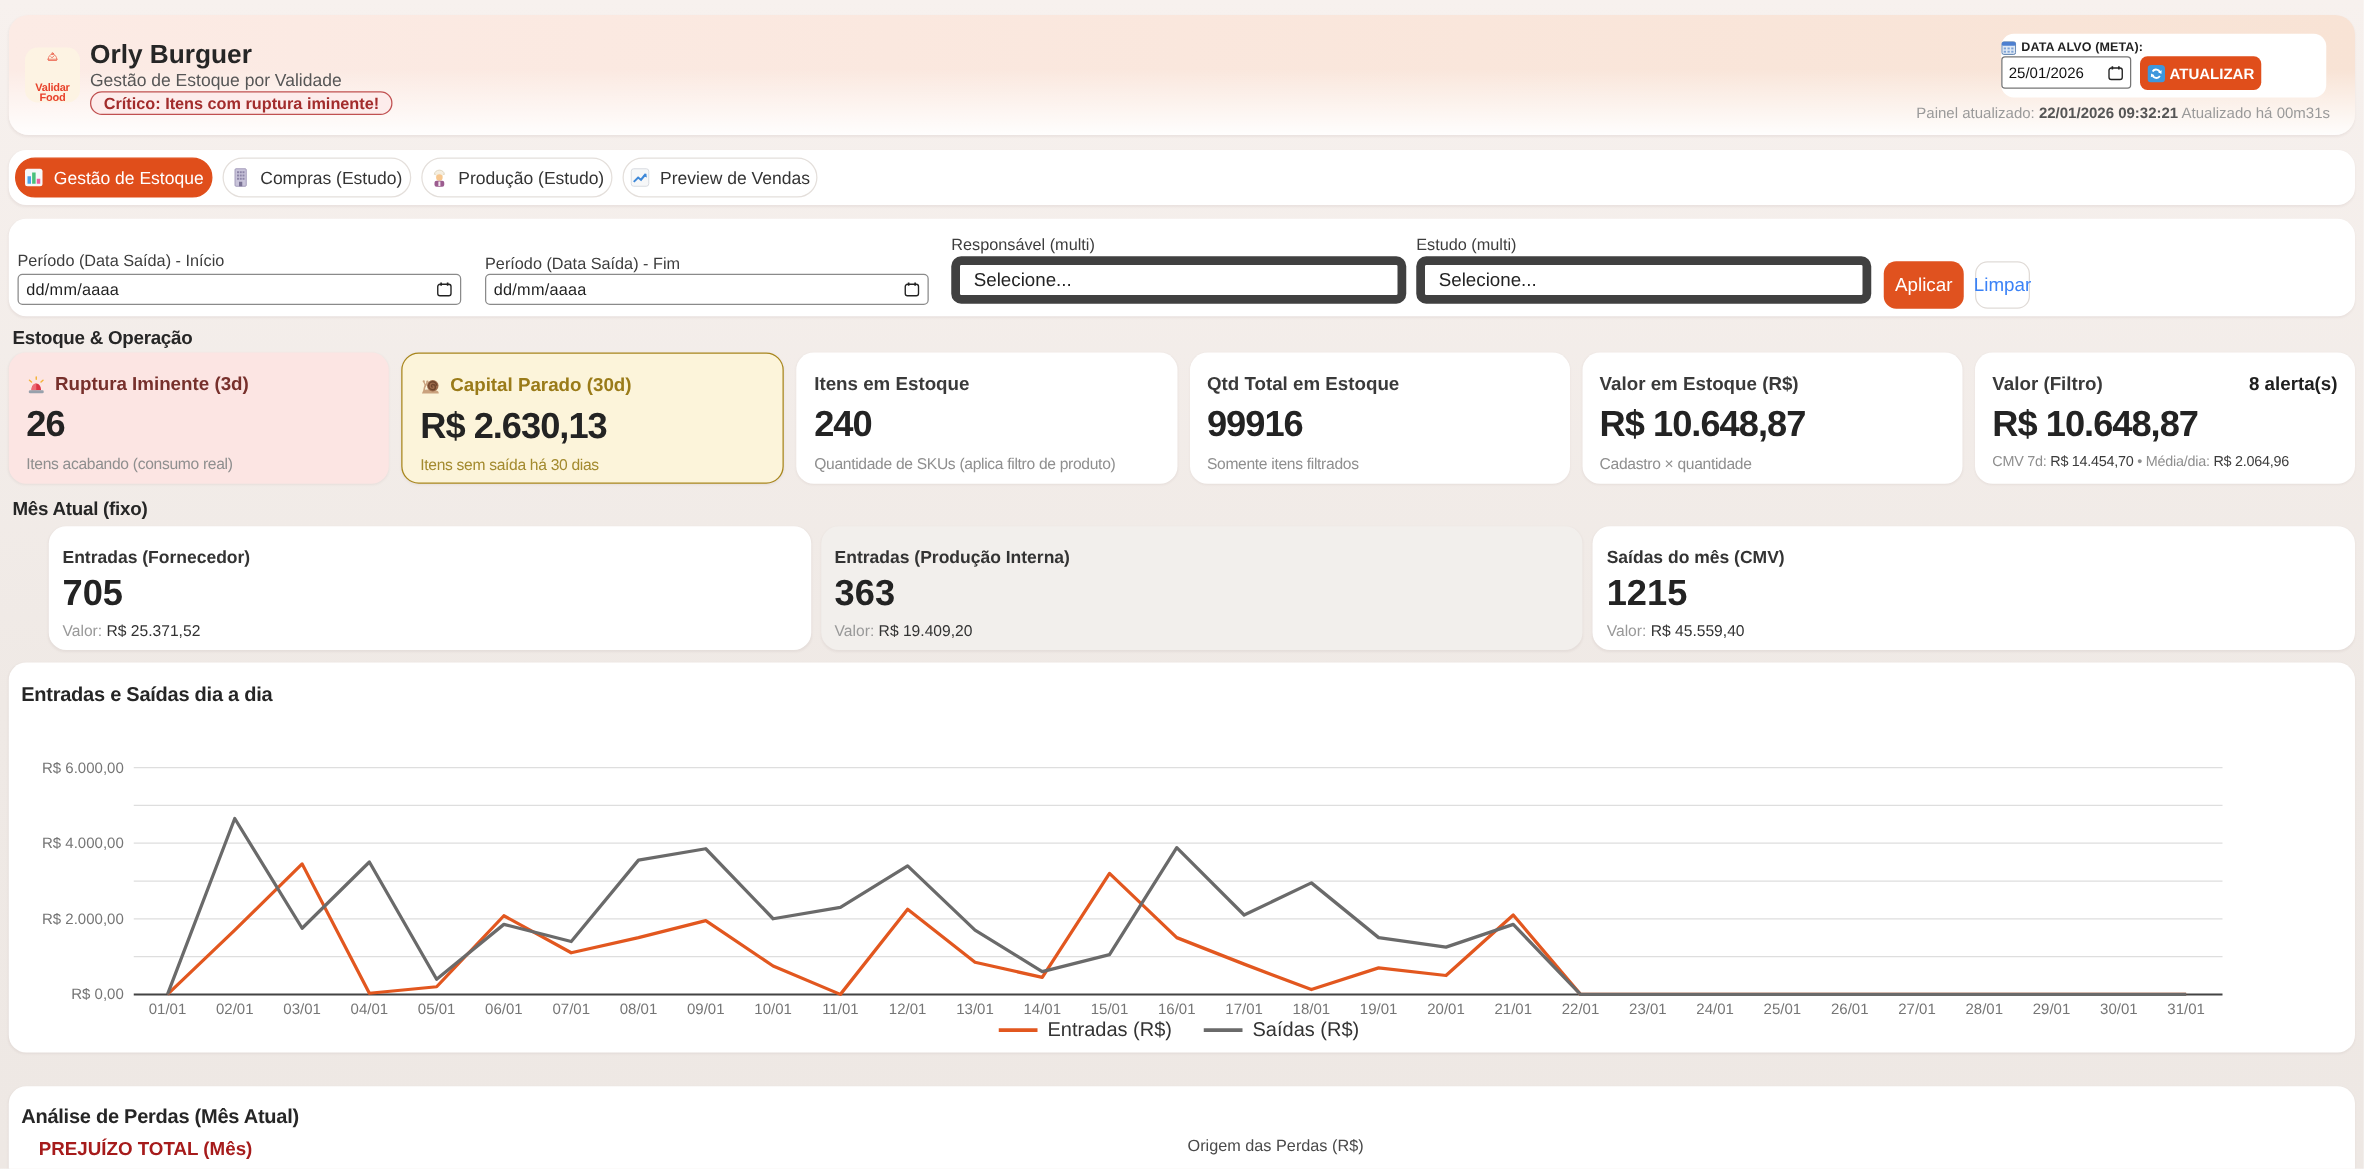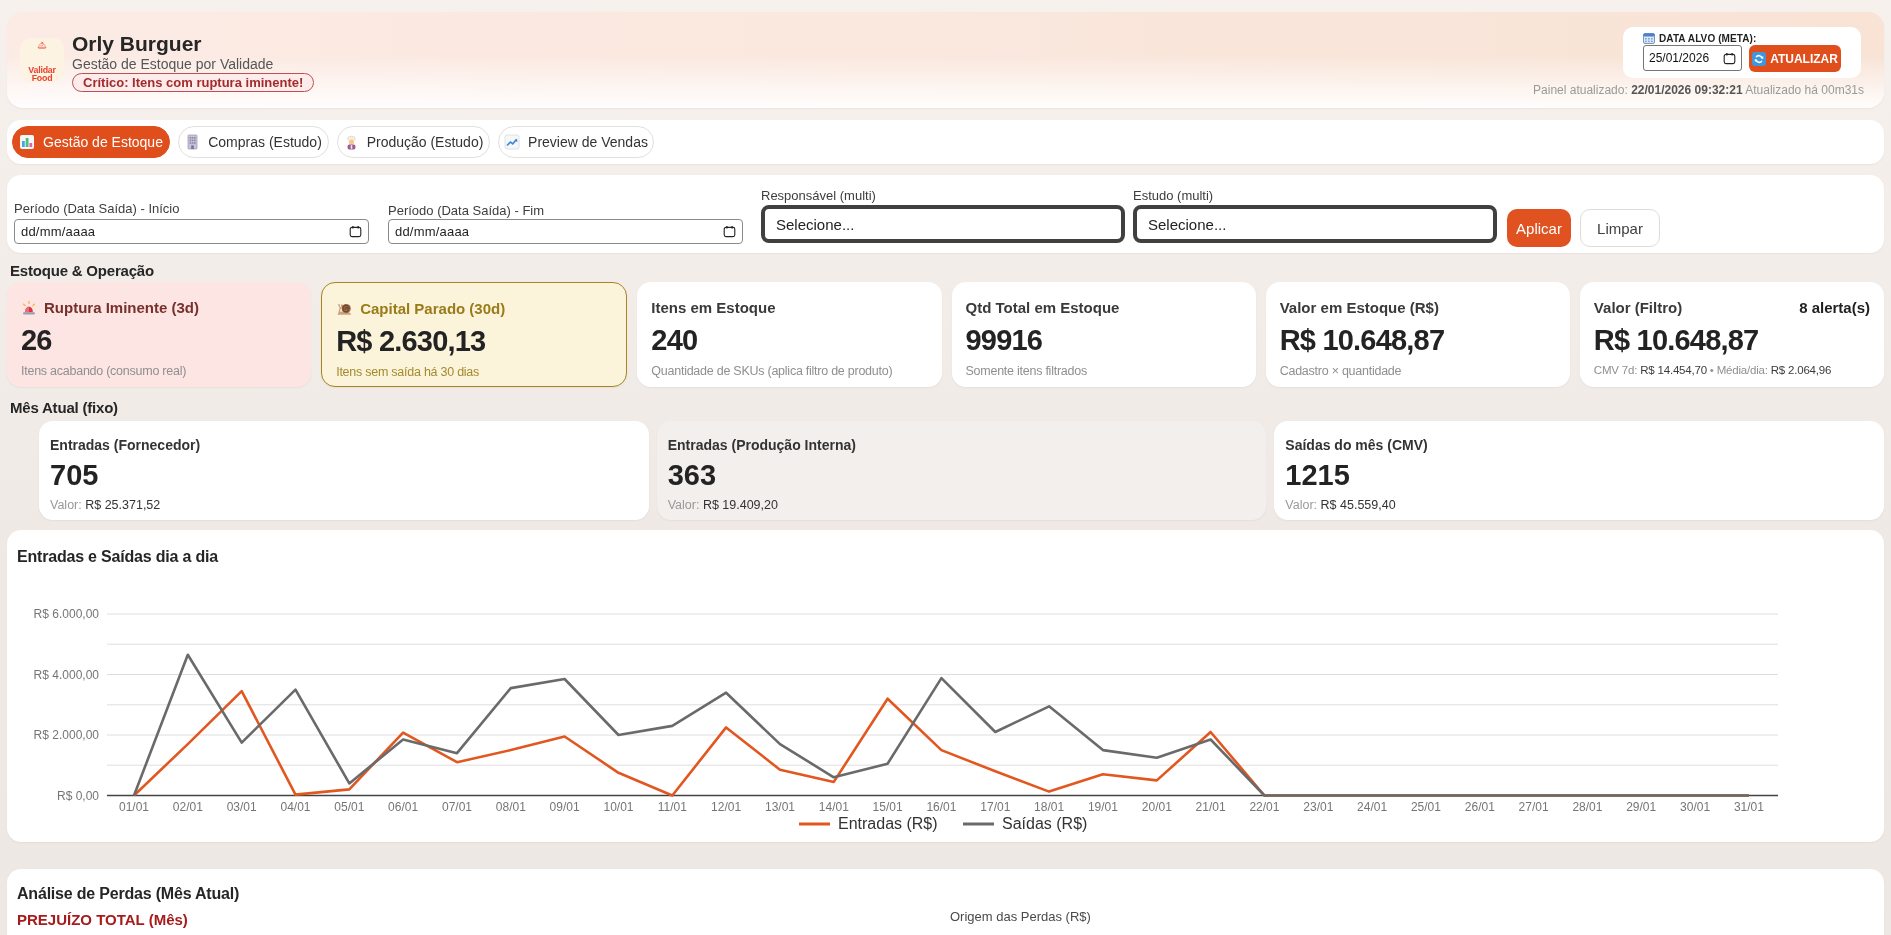--- a/index.html
+++ b/index.html
@@ -8,40 +8,40 @@
 body{font-family:"Liberation Sans",sans-serif;background:linear-gradient(180deg,#f7f1ee 0%,#efe9e5 60%,#eee8e4 100%);color:#222;}
 .page{width:1891px;padding:12px 7px 0 7px;}
 .card{background:#fff;border-radius:14px;box-shadow:0 1px 2px rgba(60,40,30,.06);}
 
 .header{height:96px;border-radius:16px;background:linear-gradient(to bottom,rgba(255,255,255,0) 45%,rgba(255,255,255,.95) 100%),linear-gradient(to right,#fcebe5,#f8e3d5);box-shadow:0 1px 2px rgba(60,40,30,.06);position:relative;}
 .logo{position:absolute;left:13px;top:26px;width:44px;height:44px;border-radius:10px;background:#fdf3e3;display:flex;flex-direction:column;align-items:center;justify-content:space-between;padding-top:3px;gap:16px;}
 .logotxt{color:#e8432c;font-weight:bold;font-size:8.8px;line-height:8px;text-align:center;margin-top:0px;letter-spacing:-.2px;}
 .htitle{position:absolute;left:65px;top:20px;font-size:21px;font-weight:bold;color:#262626;}
 .hsub{position:absolute;left:65px;top:44px;font-size:14px;color:#565656;}
 .hbadge{position:absolute;left:65px;top:61px;height:19px;line-height:17px;padding:0 10px;border:1px solid #c05050;border-radius:999px;background:#fdeceb;color:#a22c2c;font-weight:bold;font-size:13px;}
-.targetbox{position:absolute;right:23px;top:15px;width:238px;height:51px;background:#fff;border-radius:10px;padding:5px 20px;}
+.targetbox{position:absolute;right:23px;top:15px;width:260px;height:51px;background:#fff;border-radius:10px;padding:5px 0;}
 .tlabel{display:flex;align-items:center;gap:4px;font-size:10px;font-weight:bold;color:#1f1f1f;letter-spacing:.1px;}
 .trow{display:flex;gap:7px;margin-top:1px;}
 .tdate{width:104px;height:26px;border:1px solid #767676;border-radius:3px;background:#fff;display:flex;align-items:center;padding:0 5px;font-size:12px;color:#111;}
 .tdate .sp{flex:1;}
 .tbtn{width:97px;height:27px;background:#e04e1b;border-radius:6px;display:flex;align-items:center;justify-content:center;gap:4px;color:#fff;font-weight:bold;font-size:12px;}
 .hupd{position:absolute;right:20px;top:71px;font-size:12px;color:#9a9a9a;}
 .hupd b{color:#555;}
 
 .tabs{margin-top:12px;height:44px;border-radius:14px;padding:6px 5px;display:flex;gap:8px;}
 .tab{height:32px;border-radius:999px;border:1px solid #e4dfdb;display:flex;align-items:center;justify-content:center;gap:8px;font-size:14px;color:#333;background:#fff;}
 .tab.active{background:#e04e1b;border-color:#e04e1b;color:#fff;}
 
 .filters{margin-top:11px;height:78px;border-radius:14px;position:relative;}
 .flabel{font-size:13px;color:#3d3d3d;}
 .finput{border:1px solid #8a8a8a;border-radius:4px;background:#fff;height:25px;display:flex;align-items:center;padding:0 6px;font-size:13px;color:#1f1f1f;}
-.fselect{border:4px solid #404040;border-radius:8px;background:#fff;height:38px;display:flex;align-items:center;padding:0 11px;font-size:15px;color:#222;}
+.fselect{border:7px solid #404040;border-radius:8px;background:#fff;height:38px;display:flex;align-items:center;padding:0 11px;font-size:15px;color:#222;}
 .fbtn{height:38px;border-radius:10px;display:flex;align-items:center;justify-content:center;font-size:15px;}
 .aplicar{background:#e0521f;color:#fff;width:64px;}
-.limpar{background:#fff;border:1px solid #e0dbd7;color:#404040;width:80px;}
+.limpar{background:#fff;border:1px solid #e0dbd7;color:#3b82f6;width:44px;}
 .fpos{position:absolute;}
 
 .sect{font-size:15px;letter-spacing:-.2px;line-height:12px;font-weight:bold;color:#262626;margin:12px 0 5px 3px;}
 
 .statrow{display:flex;gap:10px;}
 .stat{flex:1;min-width:0;height:105px;border-radius:14px;background:#fff;box-shadow:0 1px 2px rgba(60,40,30,.06);padding:17px 14px 0 14px;position:relative;}
 .stat .t{display:flex;align-items:center;gap:7px;font-size:15px;font-weight:bold;color:#3a3a3a;}
 .stat .n{font-size:29px;font-weight:bold;color:#232323;margin-top:8px;letter-spacing:-.8px;}
 .stat .s{font-size:12.5px;letter-spacing:-.25px;color:#8f8f8f;margin-top:7px;white-space:nowrap;}
 .stat.pink{background:#fce5e3;}
@@ -60,21 +60,21 @@
 .mes .t{font-size:14px;font-weight:bold;color:#333;}
 .mes .n{font-size:29px;font-weight:bold;color:#232323;margin-top:6px;}
 .mes .v{font-size:12.5px;color:#999;margin-top:6px;}
 .mes .v b{color:#333;font-weight:normal;}
 
 .chartcard{margin-top:10px;height:312px;border-radius:14px;position:relative;}
 .chartcard .t{position:absolute;left:10px;top:18px;letter-spacing:-.2px;font-size:16px;font-weight:bold;color:#262626;}
 
 .losscard{margin-top:27px;height:80px;border-radius:14px 14px 0 0;position:relative;}
 .losscard .t{position:absolute;left:10px;top:16px;letter-spacing:-.2px;font-size:16px;font-weight:bold;color:#262626;}
-.losscard .p{position:absolute;left:10px;top:42px;font-size:15px;font-weight:bold;color:#a61b1b;}
+.losscard .p{position:absolute;left:24px;top:42px;font-size:15px;font-weight:bold;color:#a61b1b;}
 .losscard .o{position:absolute;left:943px;top:40px;font-size:13px;color:#4a4a4a;}
 .ic{display:inline-block;vertical-align:middle;}
 </style>
 </head>
 <body>
 <div class="page">
 
 <div class="header">
   <div class="logo">
     <svg width="28" height="24" viewBox="0 0 28 24">

